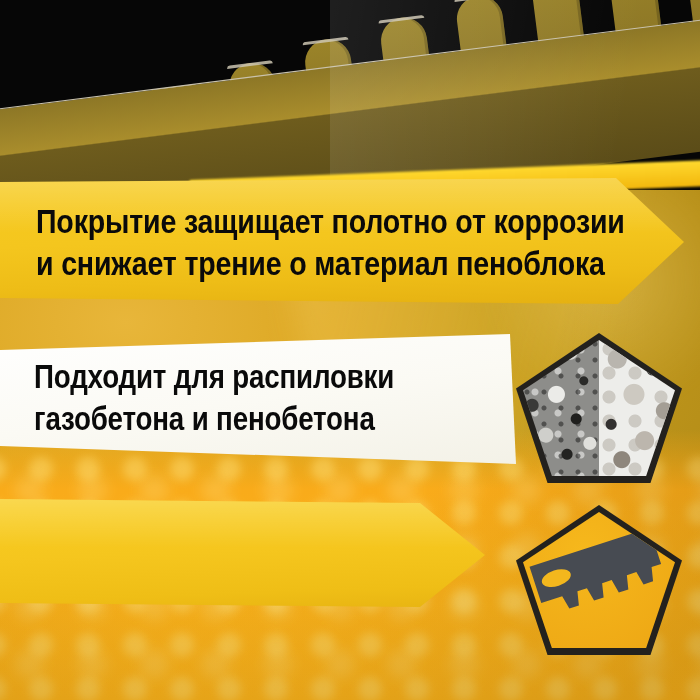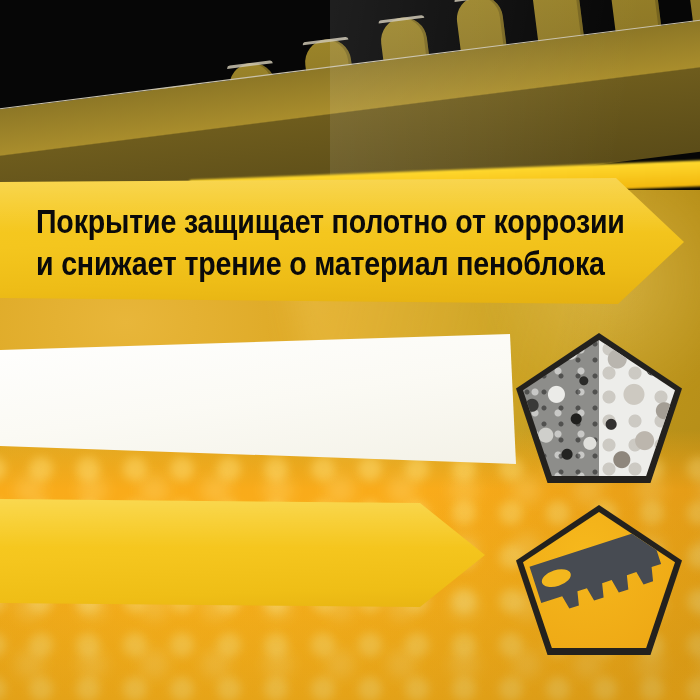--- a/index.html
+++ b/index.html
@@ -333,20 +333,24 @@
     <div class="shape-hi"></div>
     <div class="lines">
       <div class="banner-text">Покрытие защищает полотно от коррозии</div>
       <div class="banner-text">и снижает трение о материал пеноблока</div>
     </div>
   </div>
 
   <div class="banner" id="banner2">
     <div class="shape-border"></div>
     <div class="shape"></div>
+    <div class="lines">
+      <div class="banner-text">Подходит для распиловки</div>
+      <div class="banner-text">газобетона и пенобетона</div>
+    </div>
   </div>
 
   <div class="banner" id="banner3">
     <div class="shape"></div>
     <div class="shape-hi"></div>
   </div>
 
   <div class="pentagon" id="pent-concrete">
     <div class="pent-border"></div>
     <div class="pent-inner">

